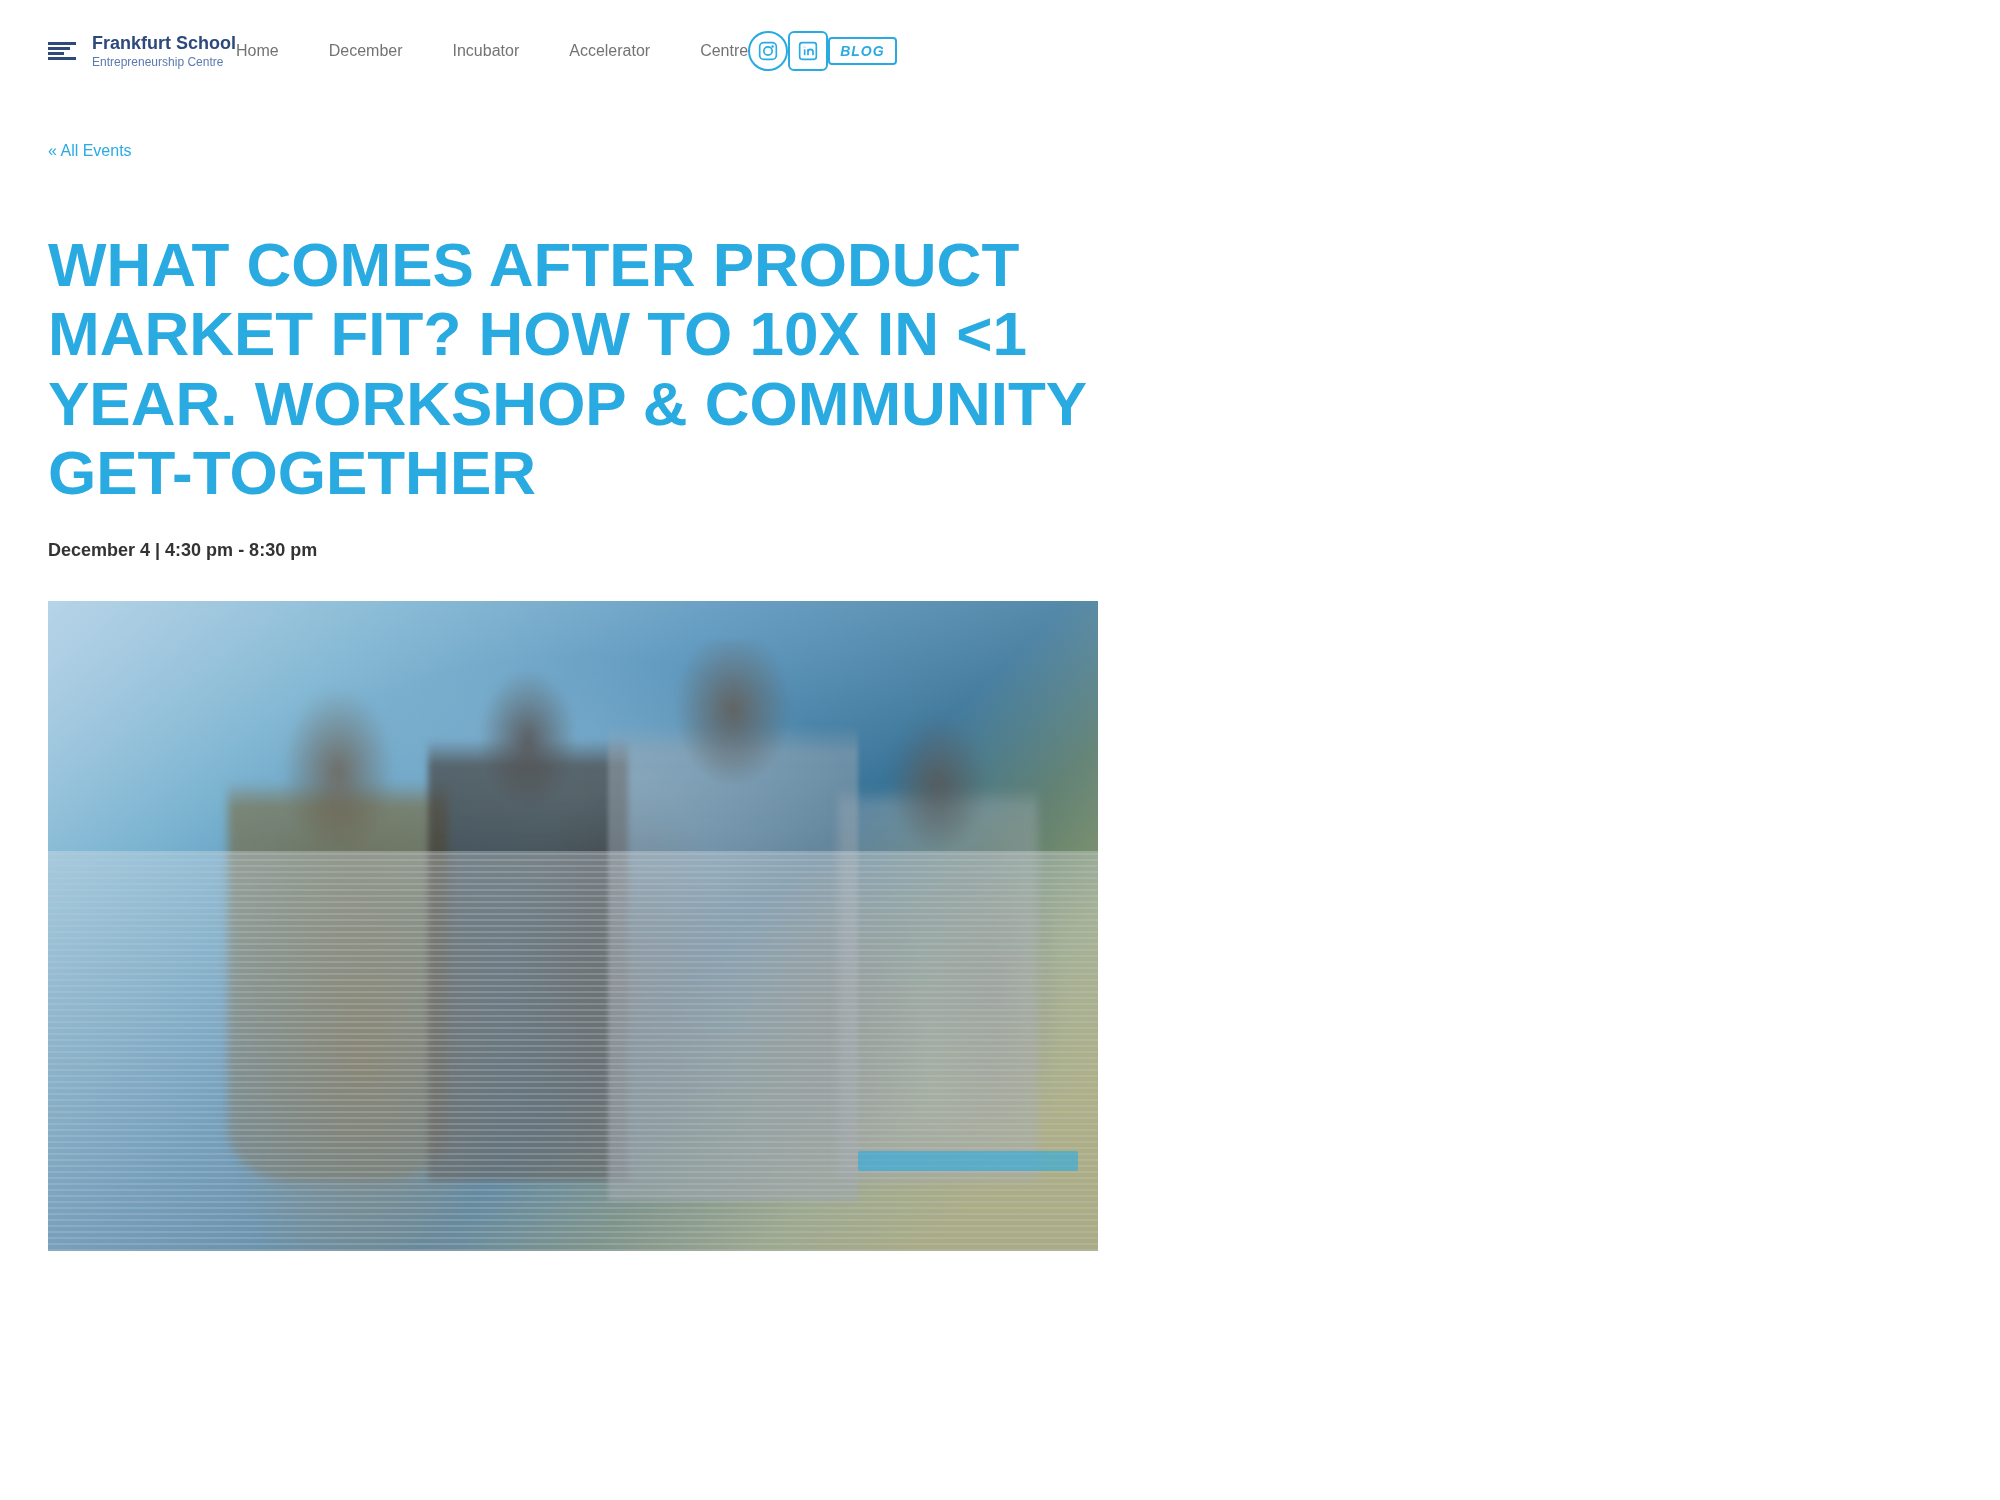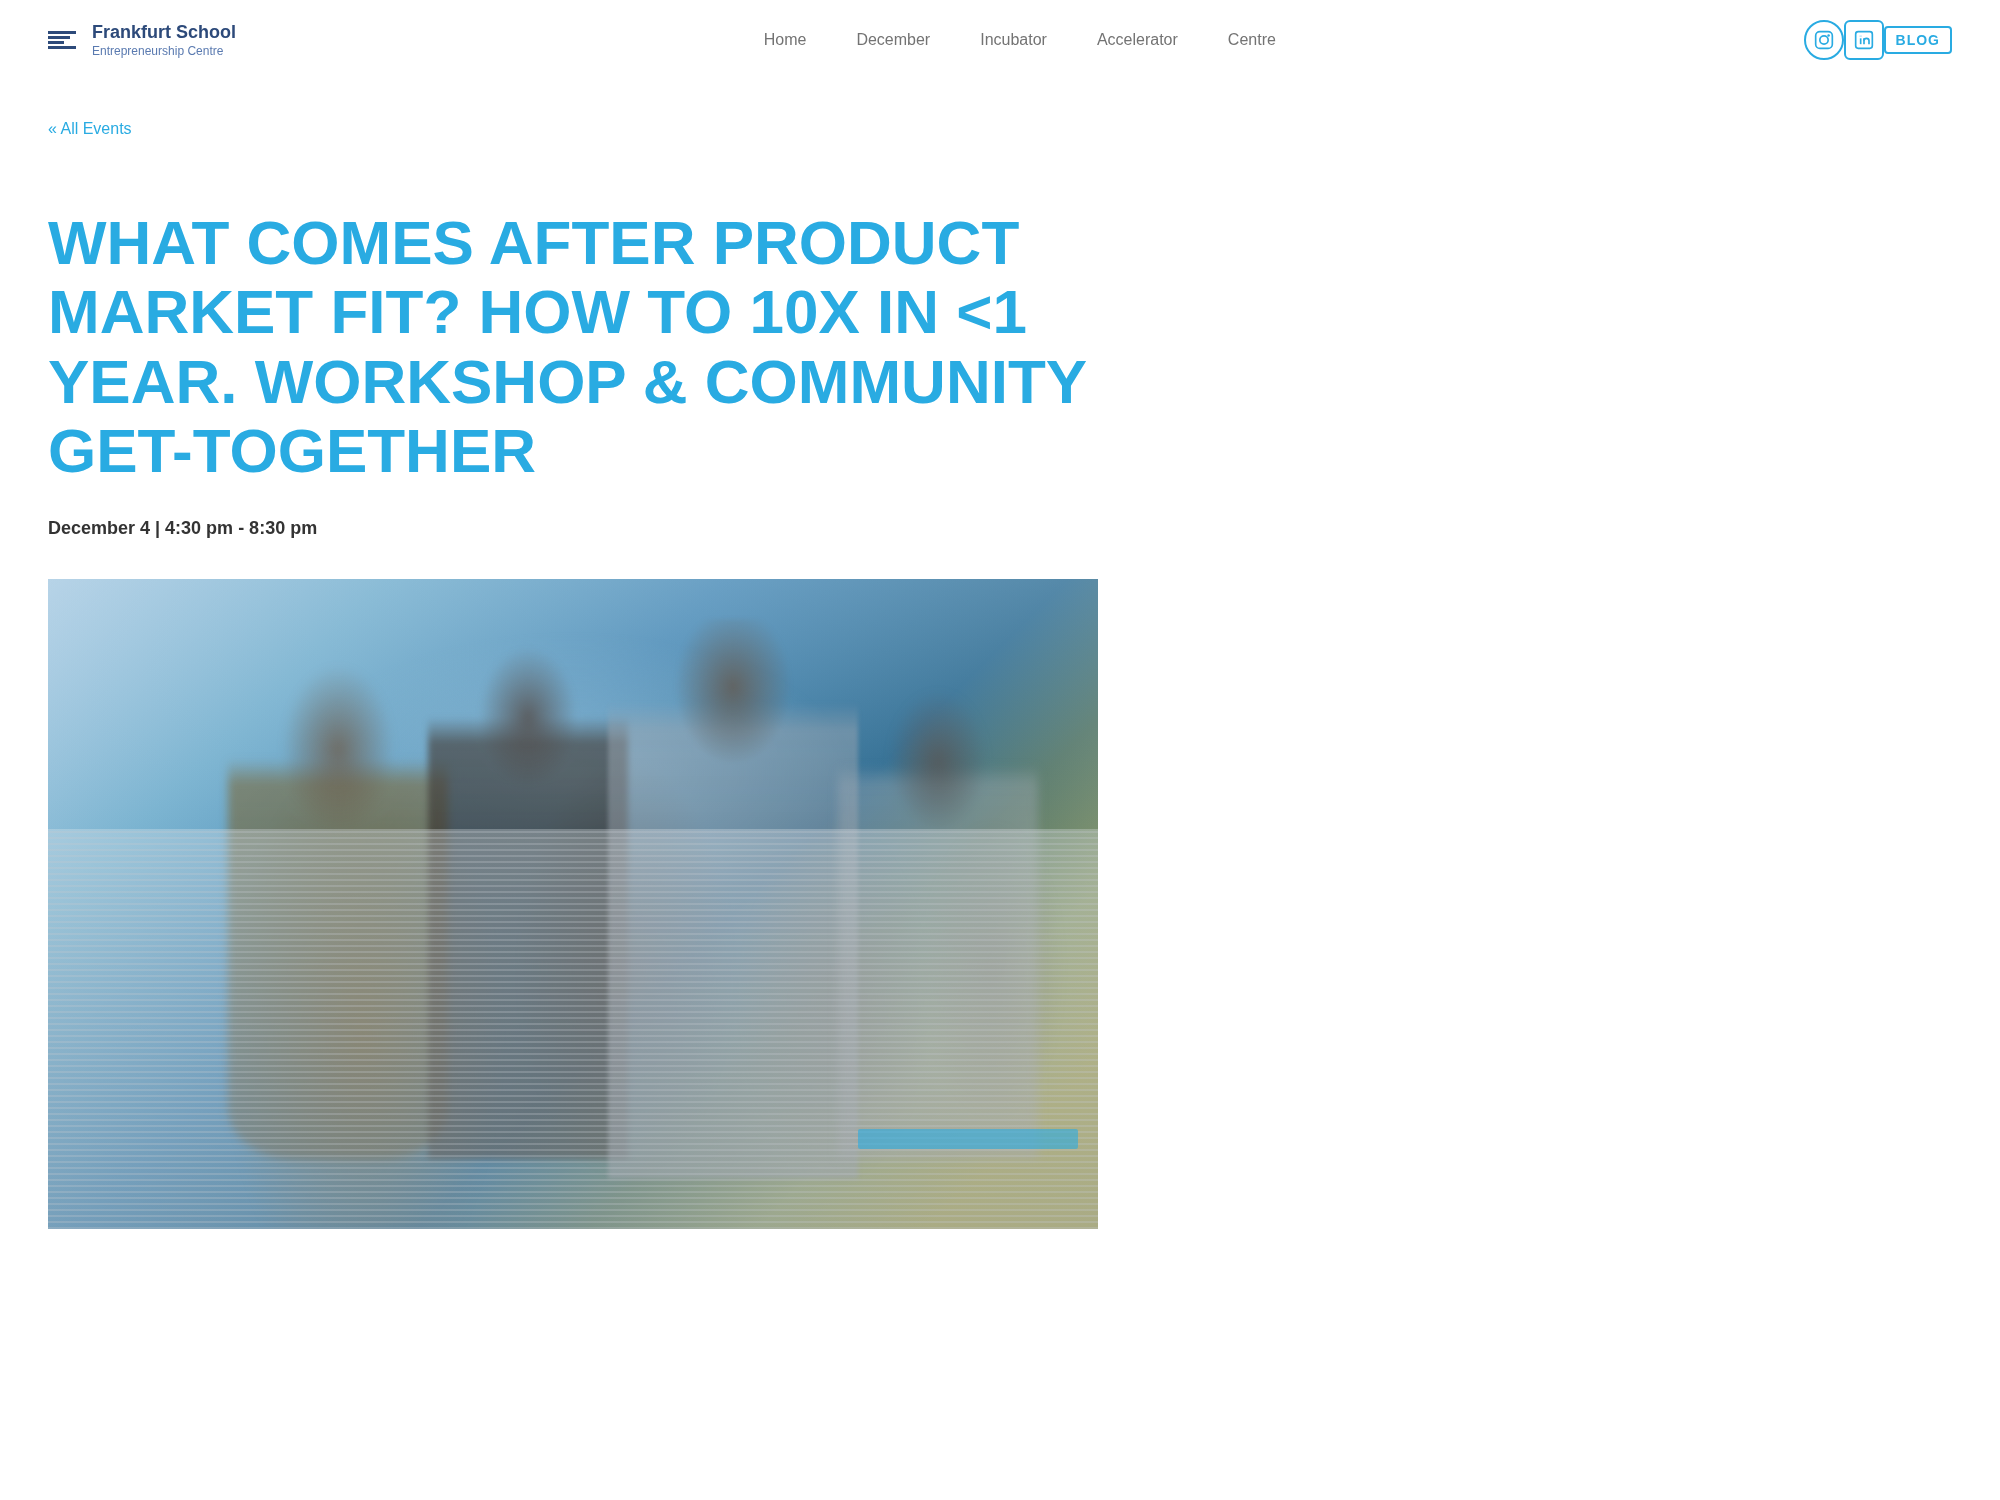--- a/index.html
+++ b/index.html
@@ -13,22 +13,22 @@
       background: #ffffff;
       width: 2000px;
       min-height: 1500px;
       overflow-x: hidden;
     }
 
     
     header {
       display: flex;
       align-items: center;
-      justify-content: space-between;
-      padding: 20px 48px;
+      justify-content: flex-start;
+      padding: 31px 48px;
       background: #ffffff;
       border-bottom: none;
       position: relative;
       z-index: 10;
     }
 
     .logo-area {
       display: flex;
       align-items: center;
       gap: 10px;
@@ -80,20 +80,21 @@
       font-size: 16px;
       color: #737373;
       text-decoration: none;
       font-weight: 400;
       cursor: pointer;
     }
 
     .social-icons {
       display: flex;
       align-items: center;
+      font-style: italic;
     }
 
     .social-icon {
       width: 40px;
       height: 40px;
       border: 2px solid #29abe2;
       border-radius: 6px;
       display: flex;
       align-items: center;
       justify-content: center;

